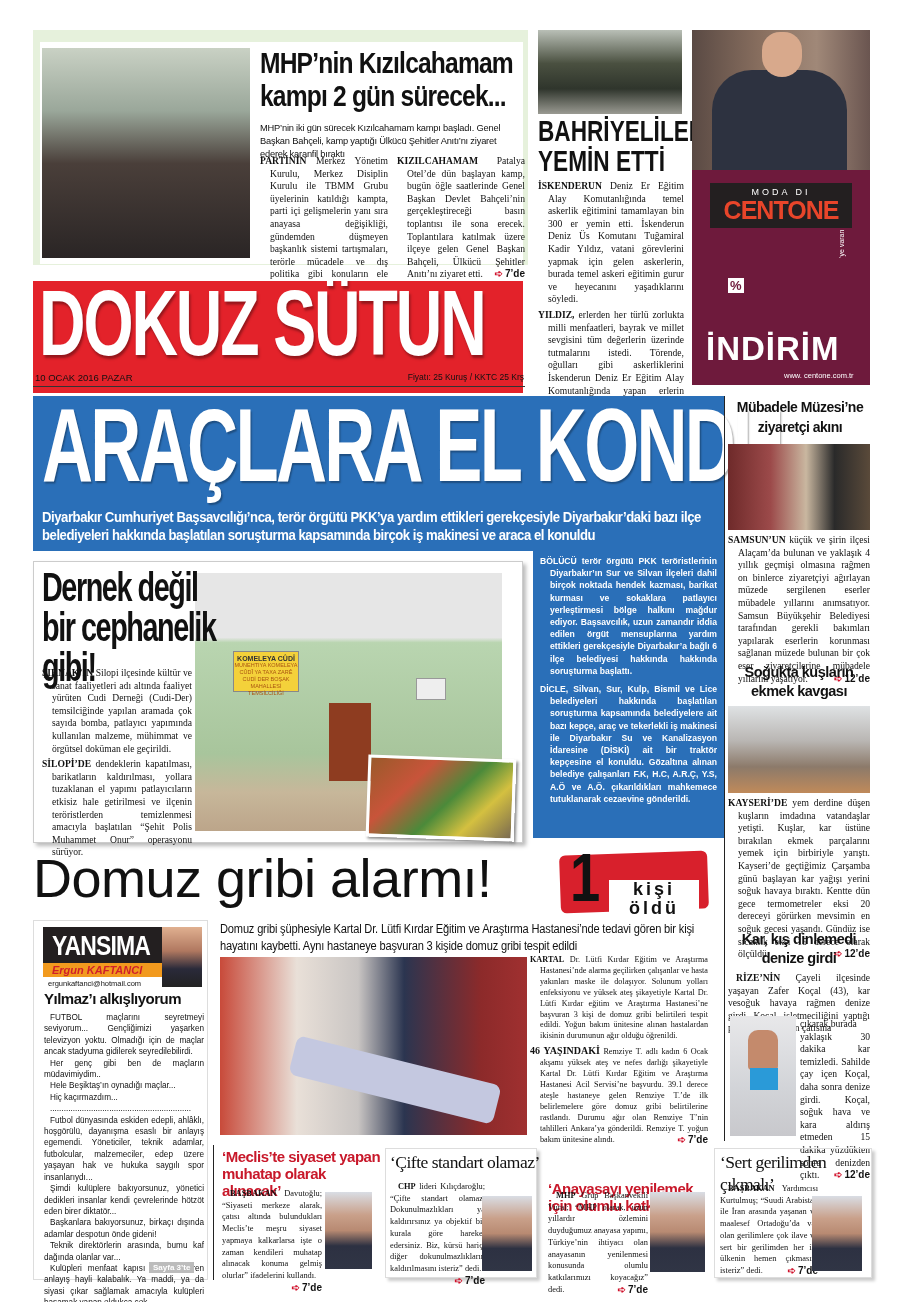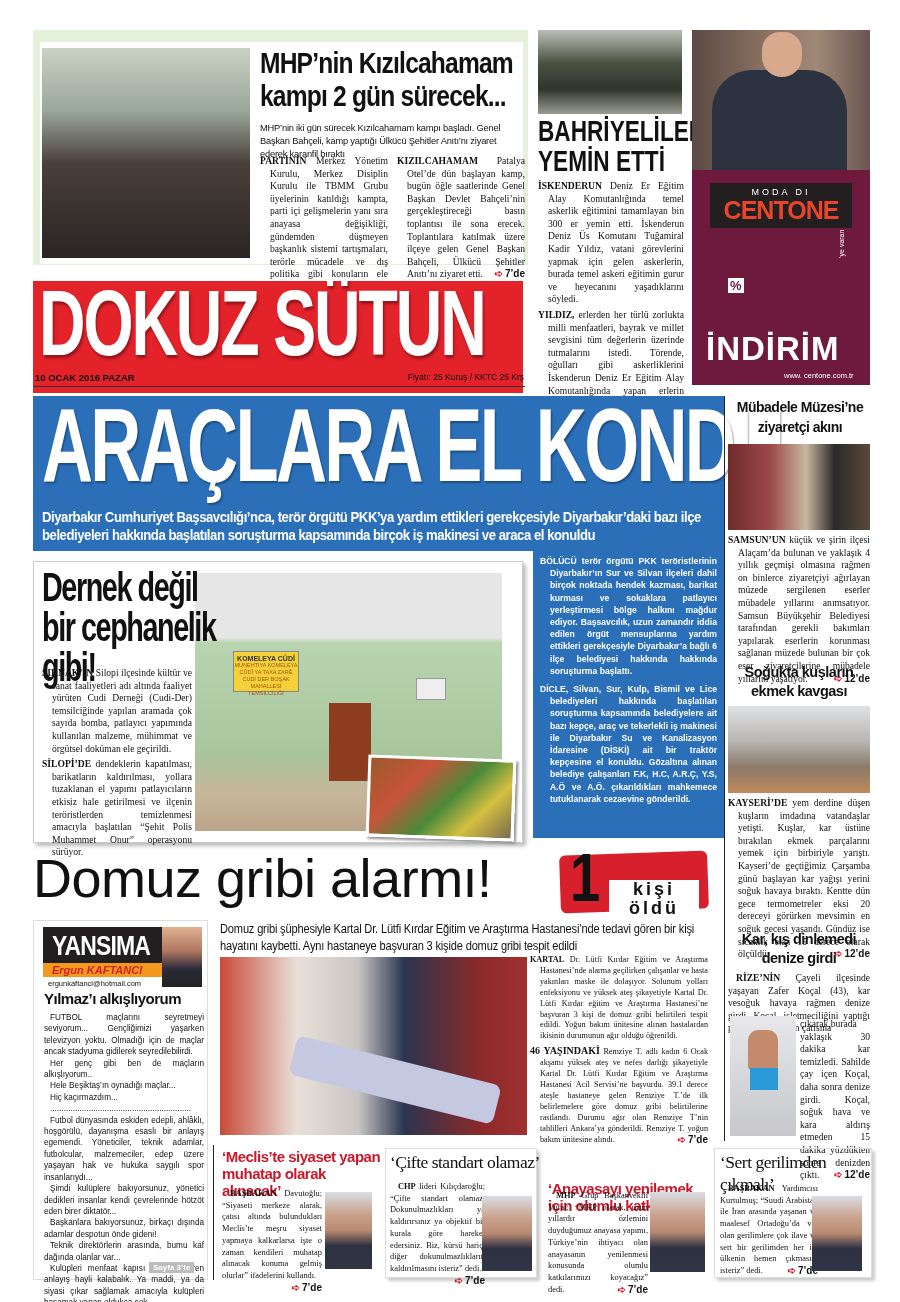--- a/index.html
+++ b/index.html
@@ -41,21 +41,21 @@
   #ad-fifty { left: 32px; top: 210px; font-family: "Liberation Sans", sans-serif; font-weight: bold; color: #fff; font-size: 68px; line-height: 70px; letter-spacing: -2px; }
   #ad-pct { left: 36px; top: 248px; font-family: "Liberation Sans", sans-serif; font-weight: bold; color: #6e1a3c; font-size: 13px; background: #fff; padding: 0 2px; }
   #ad-yevaran { left: 146px; top: 228px; color: #fff; font-family: "Liberation Sans", sans-serif; font-size: 7px; transform: rotate(-90deg); transform-origin: left top; white-space: nowrap; }
   #ad-indirim { left: 14px; top: 300px; font-family: "Liberation Sans", sans-serif; font-weight: bold; color: #fff; font-size: 33px; letter-spacing: 1px; }
   #ad-url { left: 92px; top: 341px; font-family: "Liberation Sans", sans-serif; color: #fff; font-size: 7.5px; }
 
   
   #masthead { left: 33px; top: 281px; width: 490px; height: 112px; background: #e3222a; overflow: hidden; }
   #masthead-text { left: 6px; top: -10px; font-family: "Liberation Sans", sans-serif; font-weight: bold; color: #fff; font-size: 92px; line-height: 104px; letter-spacing: -3px; transform: scaleX(0.7); transform-origin: left top; white-space: nowrap;
     text-shadow: 2px 3px 3px rgba(0,0,0,0.35); }
-  #mast-date { left: 35px; top: 372px; font-family: "Liberation Sans", sans-serif; font-weight: bold; font-size: 9.5px; }
+  #mast-date { left: 35px; top: 372px; font-family: "Liberation Sans", sans-serif; font-weight: normal; font-size: 9.5px; }
   #mast-price { left: 372px; top: 372px; font-family: "Liberation Sans", sans-serif; font-size: 8.5px; width: 152px; text-align: right; }
   #mast-rule { left: 33px; top: 386px; width: 492px; height: 1px; background: #333; }
 
   
   #blue { left: 33px; top: 396px; width: 692px; height: 155px; background: #2a6fb8; }
   #blue-title { left: 42px; top: 383px; font-family: "Liberation Sans", sans-serif; font-weight: bold; color: #fff; font-size: 104px; line-height: 124px; letter-spacing: -4px; transform: scaleX(0.68); transform-origin: left top; white-space: nowrap;
     text-shadow: 2px 2px 2px rgba(0,0,0,0.3); }
   #blue-sub { left: 42px; top: 508px; width: 680px; font-family: "Liberation Sans", sans-serif; font-weight: bold; color: #fff; font-size: 14.5px; line-height: 18px; letter-spacing: -0.5px; transform: scaleX(0.905); transform-origin: left top; width: 752px; }
   #blue-col { left: 533px; top: 551px; width: 192px; height: 287px; background: #2a6fb8; }
   #blue-body { left: 540px; top: 555px; width: 177px; color: #fff; font-family: "Liberation Sans", sans-serif; font-weight: bold; font-size: 8.6px; line-height: 12.2px; text-align: justify; }
@@ -248,21 +248,21 @@
 <div class="abs" id="yansima-box"></div>
 <div class="abs" id="yansima-band"></div>
 <div class="abs" id="yansima-band2"></div>
 <div class="abs" id="yansima-word">YANSIMA</div>
 <div class="abs photo" id="yansima-photo"></div>
 <div class="abs" id="yansima-author">Ergun KAFTANCI</div>
 <div class="abs" id="yansima-email">ergunkaftanci@hotmail.com</div>
 <div class="abs" id="yansima-title">Yılmaz’ı alkışlıyorum</div>
 <div class="abs" id="yansima-body">
   <p>FUTBOL maçlarını seyretmeyi seviyorum... Gençliğimizi yaşarken televizyon yoktu. Olmadığı için de maçlar ancak stadyuma gidilerek seyredilebilirdi.</p>
-  <p>Her genç gibi ben de maçların alkışlıyorum..</p>
+  <p>Her genç gibi ben de maçların müdavimiydim..</p>
   <p>Hele Beşiktaş’ın oynadığı maçlar...</p>
   <p>Hiç kaçırmazdım...</p>
   <p style="overflow:hidden;white-space:nowrap">..............................................................</p>
   <p>Futbol dünyasında eskiden edepli, ahlâklı, hoşgörülü, dayanışma esaslı bir anlayış egemendi. Yöneticiler, teknik adamlar, futbolcular, malzemeciler, edep üzere yaşayan hak ve hukuka saygılı spor insanlarıydı...</p>
   <p>Şimdi kulüplere bakıyorsunuz, yönetici dedikleri insanlar kendi çevrelerinde hötzöt eden birer diktatör...</p>
   <p>Başkanlara bakıyorsunuz, birkaçı dışında adamlar despotun önde gideni!</p>
   <p>Teknik direktörlerin arasında, bumu kaf dağında olanlar var...</p>
   <p>Kulüpleri menfaat kapısı haline getiren anlayış hayli kalabalık. Ya maddi, ya da siyasi çıkar sağlamak amacıyla kulüpleri basamak yapan oldukça çok.</p>
 </div>
 <div class="abs" id="sayfa">Sayfa 3’te</div>

